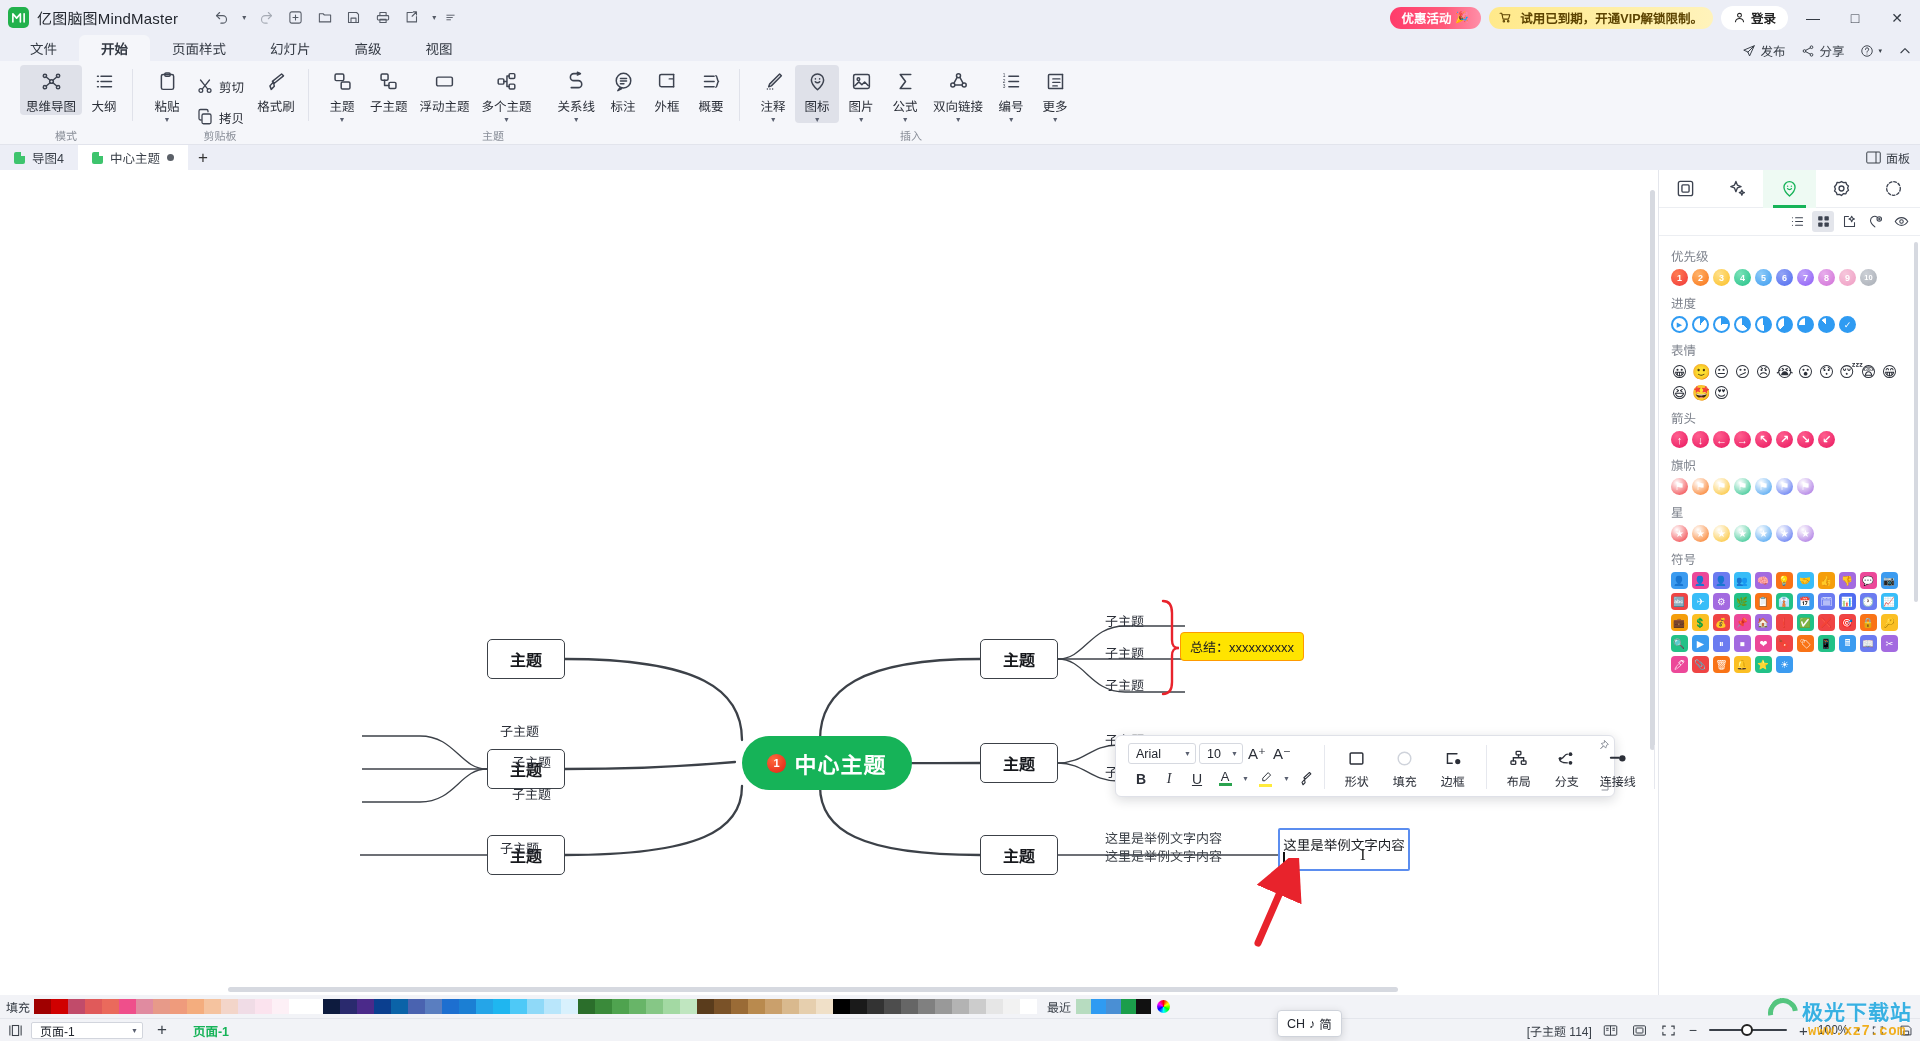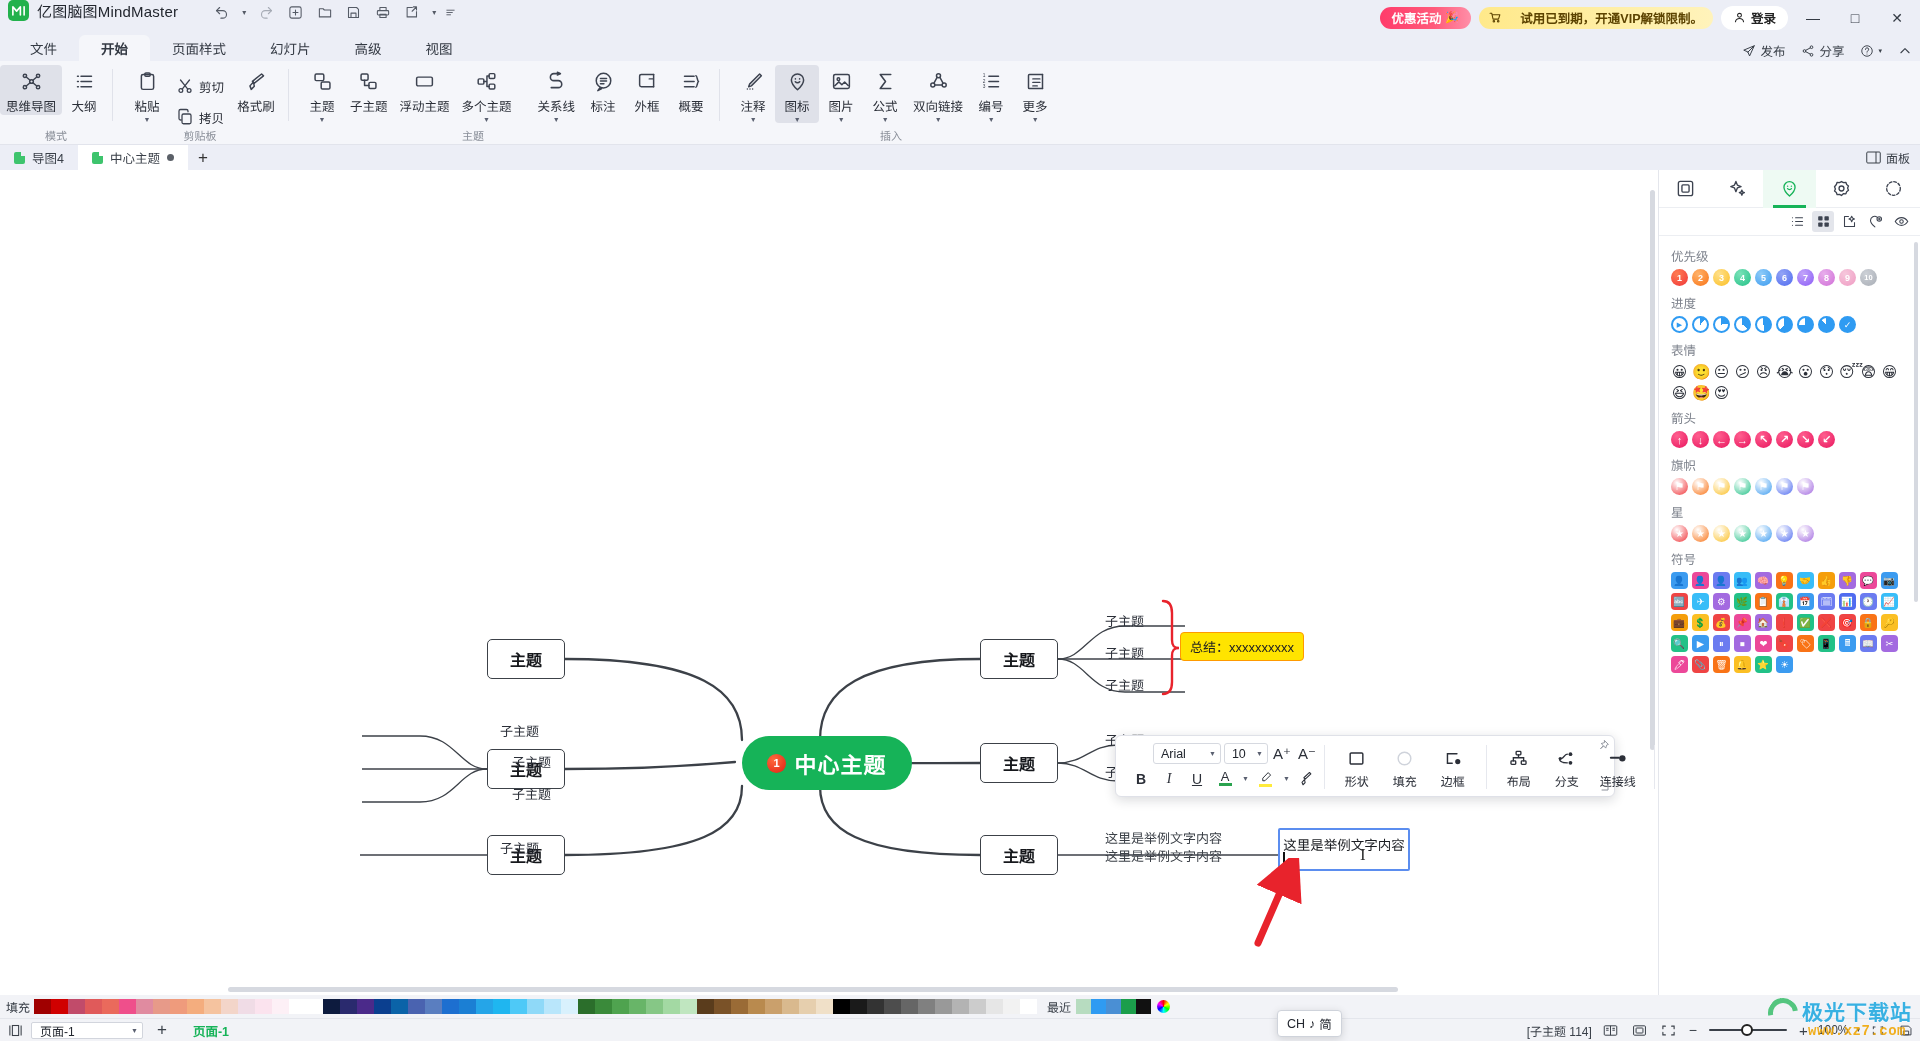--- a/index.html
+++ b/index.html
@@ -9,21 +9,21 @@
     font-family: "Liberation Sans", "DejaVu Sans", sans-serif;
     font-size: 13px;
     color:#2b2f38;
     background:#ffffff;
     -webkit-font-smoothing: antialiased;
   }
   .app { width:1920px; height:1041px; display:flex; flex-direction:column; position:relative; }
 
   
   .titlebar {
-    height:35px; background:#eceef6; display:flex; align-items:flex-start;
+    height:35px; background:#eceef6; display:flex; align-items:center;
     padding:0 8px; position:relative; flex:0 0 35px;
   }
   .logo-box {
     width:21px; height:21px; border-radius:5px; background:#22b14c;
     display:flex; align-items:center; justify-content:center; margin-right:8px;
     color:#fff; font-size:13px; font-weight:bold;
   }
   .app-title { font-size:15px; color:#22262e; letter-spacing:.2px; margin-right:30px; }
   .qat { display:flex; align-items:center; gap:2px; }
   .qat-btn {
@@ -33,21 +33,21 @@
   .qat-btn.small { width:14px; }
   .tb-right { position:absolute; right:6px; top:0; height:35px; display:flex; align-items:center; gap:8px; }
   .promo-pill {
     height:22px; padding:0 12px; border-radius:11px; color:#fff; font-size:12.5px; font-weight:bold;
     display:flex; align-items:center; gap:4px;
     background:linear-gradient(90deg,#ff3b6b,#ff5a7a 60%,#ff8fa8);
   }
   .promo-pill .spark { font-size:11px; }
   .vip-pill {
     height:22px; padding:0 10px; border-radius:11px; font-size:12.5px; font-weight:bold;
-    display:flex; align-items:center; gap:18px; color:#5c4300;
+    display:flex; align-items:center; gap:8px; color:#5c4300;
     background:linear-gradient(90deg,#ffe98a,#fff3bb);
   }
   .login-pill {
     height:24px; padding:0 12px; border-radius:12px; background:#fff; color:#222;
     display:flex; align-items:center; gap:5px; font-size:12.5px; font-weight:bold;
   }
   .wbtn { width:34px; height:30px; display:flex; align-items:center; justify-content:center; color:#343a44; font-size:14px; }
 
   
   .menubar {
@@ -346,21 +346,21 @@
           <svg width="14" height="14" viewBox="0 0 24 24" fill="none" stroke="#3a4049" stroke-width="1.9" stroke-linecap="round" stroke-linejoin="round">
               <path d="M5 15l7-7 7 7"></path>
             </svg>
         </span>
       </div>
     </div>
   </div>
 
   <div class="ribbon">
 
-    <div class="rgroup" style="padding-left:0;">
+    <div class="rgroup" style="padding-left:20px;">
       <div class="ritem active">
         <span class="ico">
           <svg width="21" height="21" viewBox="0 0 24 24" fill="none" stroke="#3d4350" stroke-width="1.7" stroke-linecap="round">
               <circle cx="12" cy="12" r="2.1"></circle>
               <circle cx="4.5" cy="5.5" r="1.9"></circle>
               <circle cx="19.5" cy="5.5" r="1.9"></circle>
               <circle cx="4.5" cy="18.5" r="1.9"></circle>
               <circle cx="19.5" cy="18.5" r="1.9"></circle>
               <path d="M10.4 10.6L6 6.9M13.6 10.6L18 6.9M10.4 13.4L6 17.1M13.6 13.4L18 17.1"></path>
             </svg>
@@ -709,21 +709,21 @@
       <svg width="120" height="110" style="position:absolute;left:1230px;top:688px;">
         <defs>
           <marker id="ah" markerWidth="7" markerHeight="7" refX="3.2" refY="3.5" orient="auto">
             <path d="M0,0 L7,3.5 L0,7 z" fill="#e8232c"></path>
           </marker>
         </defs>
         <path d="M28 85 L 58 16" stroke="#e8232c" stroke-width="7" stroke-linecap="round" marker-end="url(#ah)"></path>
       </svg>
 
       <div class="fmt-toolbar" style="left:1115px; top:565px; width:500px; height:62px;">
-        <div class="fsec" style="align-items:flex-end;">
+        <div class="fsec" style="align-items:flex-start;">
           <div class="frow">
             <div class="fselect" style="width:68px;">
               <span>Arial</span>
               <span class="tiny-caret">▼</span>
             </div>
             <div class="fselect" style="width:44px;">
               <span>10</span>
               <span class="tiny-caret">▼</span>
             </div>
             <div class="fbtn" style="font-size:15px;">A⁺</div>

